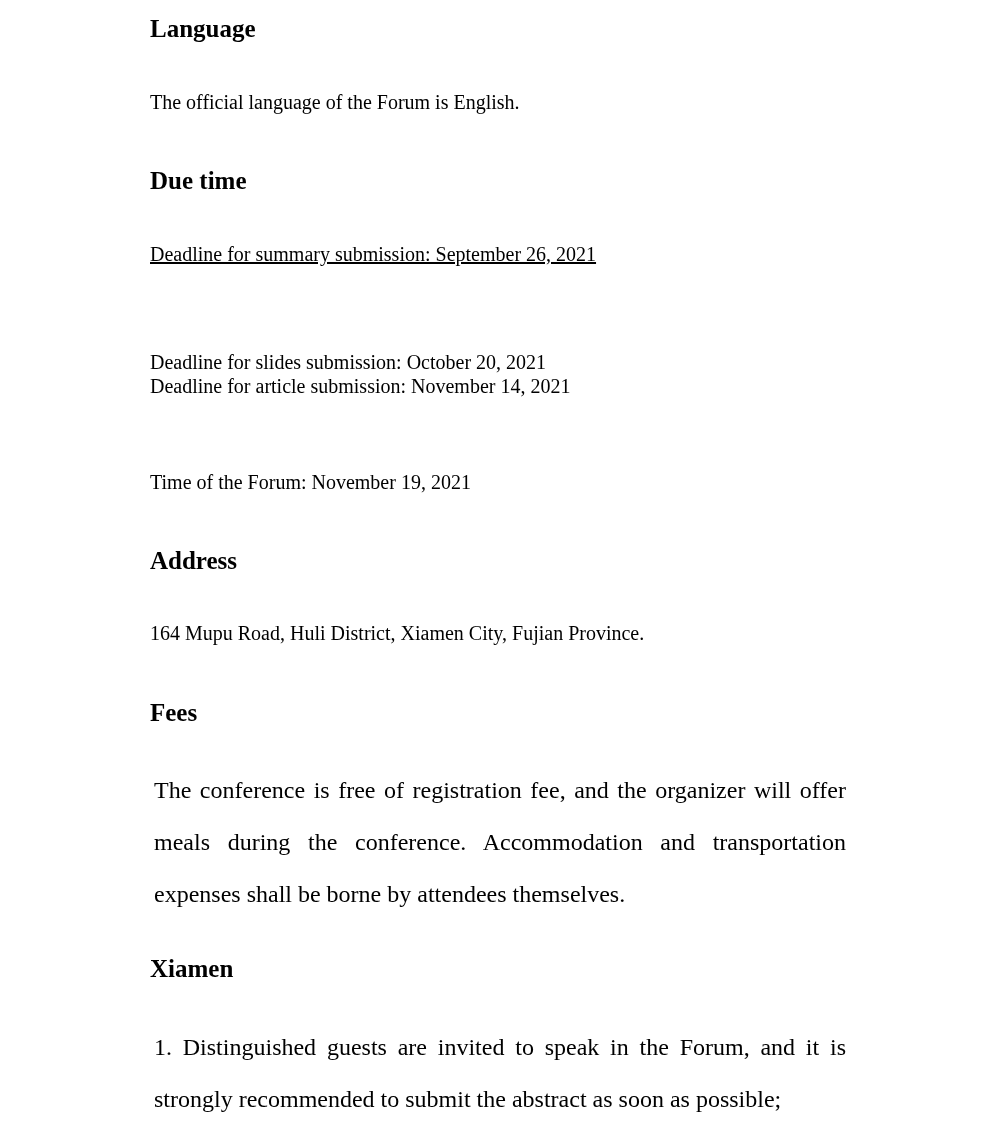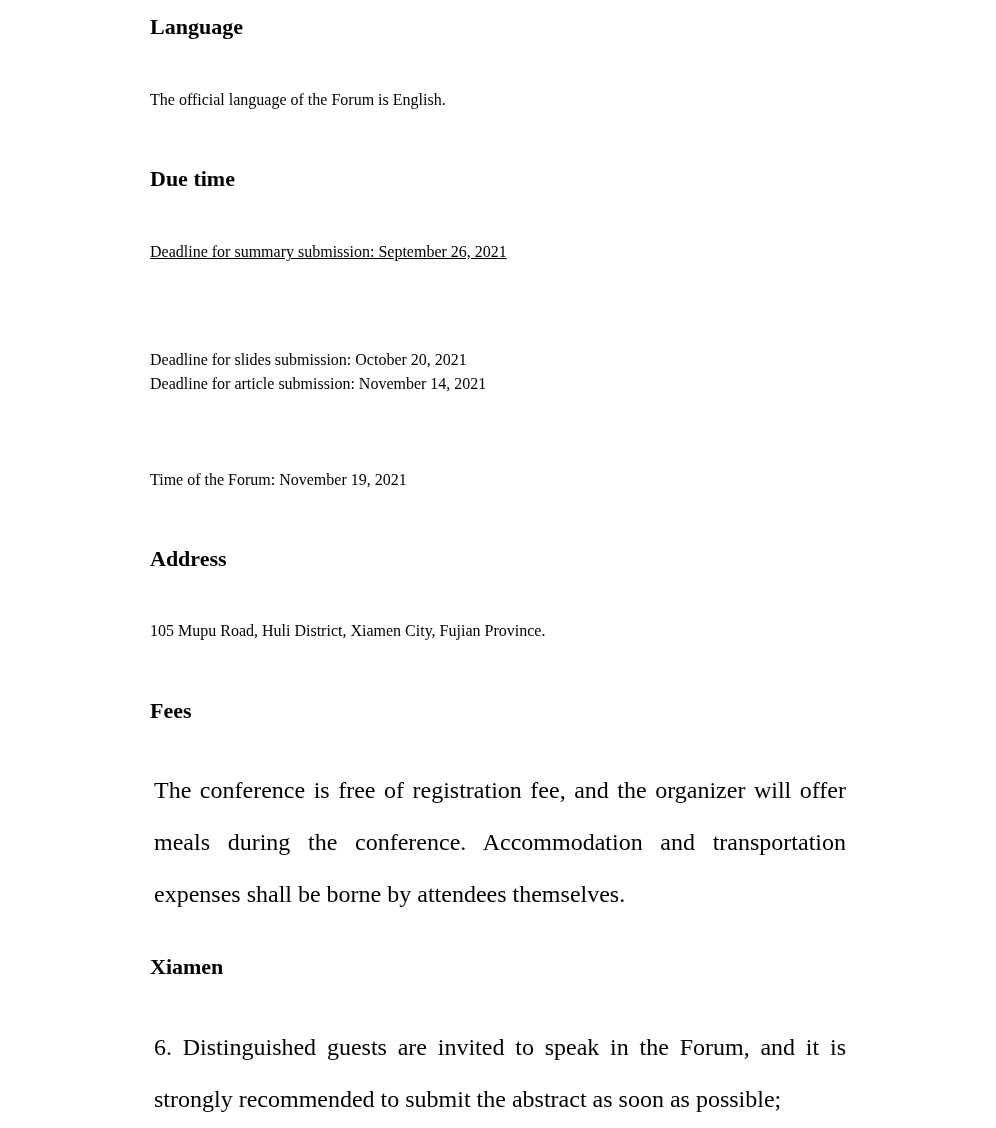--- a/index.html
+++ b/index.html
@@ -23,26 +23,26 @@
     background: #ffffff;
   }
   .content {
     position: absolute;
     left: 150px;
     top: 0;
     width: 700px;
   }
   .heading {
     font-weight: bold;
-    font-size: 22px;
+    font-size: 25px;
     line-height: 1.0;
     margin: 0;
   }
   .para {
-    font-size: 16px;
+    font-size: 20px;
     line-height: 1.0;
     margin: 0;
     text-align: left;
   }
   .para-justify {
     font-size: 24px;
     line-height: 52px;
     margin: 4px;
     text-align: justify;
     text-justify: inter-word;
@@ -82,33 +82,33 @@
 
     <div class="blk" style="top:472px;">
       <p class="para">Time of the Forum: November 19, 2021</p>
     </div>
 
     <div class="blk" style="top:548px;">
       <p class="heading">Address</p>
     </div>
 
     <div class="blk" style="top:623px;">
-      <p class="para">105 Mupu Road, Huli District, Xiamen City, Fujian Province.</p>
+      <p class="para">164 Mupu Road, Huli District, Xiamen City, Fujian Province.</p>
     </div>
 
     <div class="blk" style="top:700px;">
       <p class="heading">Fees</p>
     </div>
 
     <div class="blk" style="top:760px; width:700px;">
       <p class="para-justify">The conference is free of registration fee, and the organizer will offer meals during the conference. Accommodation and transportation expenses shall be borne by attendees themselves.</p>
     </div>
 
     <div class="blk" style="top:956px;">
       <p class="heading">Xiamen</p>
     </div>
 
     <div class="blk" style="top:1017px; width:700px;">
-      <p class="para-justify">6. Distinguished guests are invited to speak in the Forum, and it is strongly recommended to submit the abstract as soon as possible;</p>
+      <p class="para-justify">1. Distinguished guests are invited to speak in the Forum, and it is strongly recommended to submit the abstract as soon as possible;</p>
     </div>
 
   </div>
 </div>
 
 </body></html>

